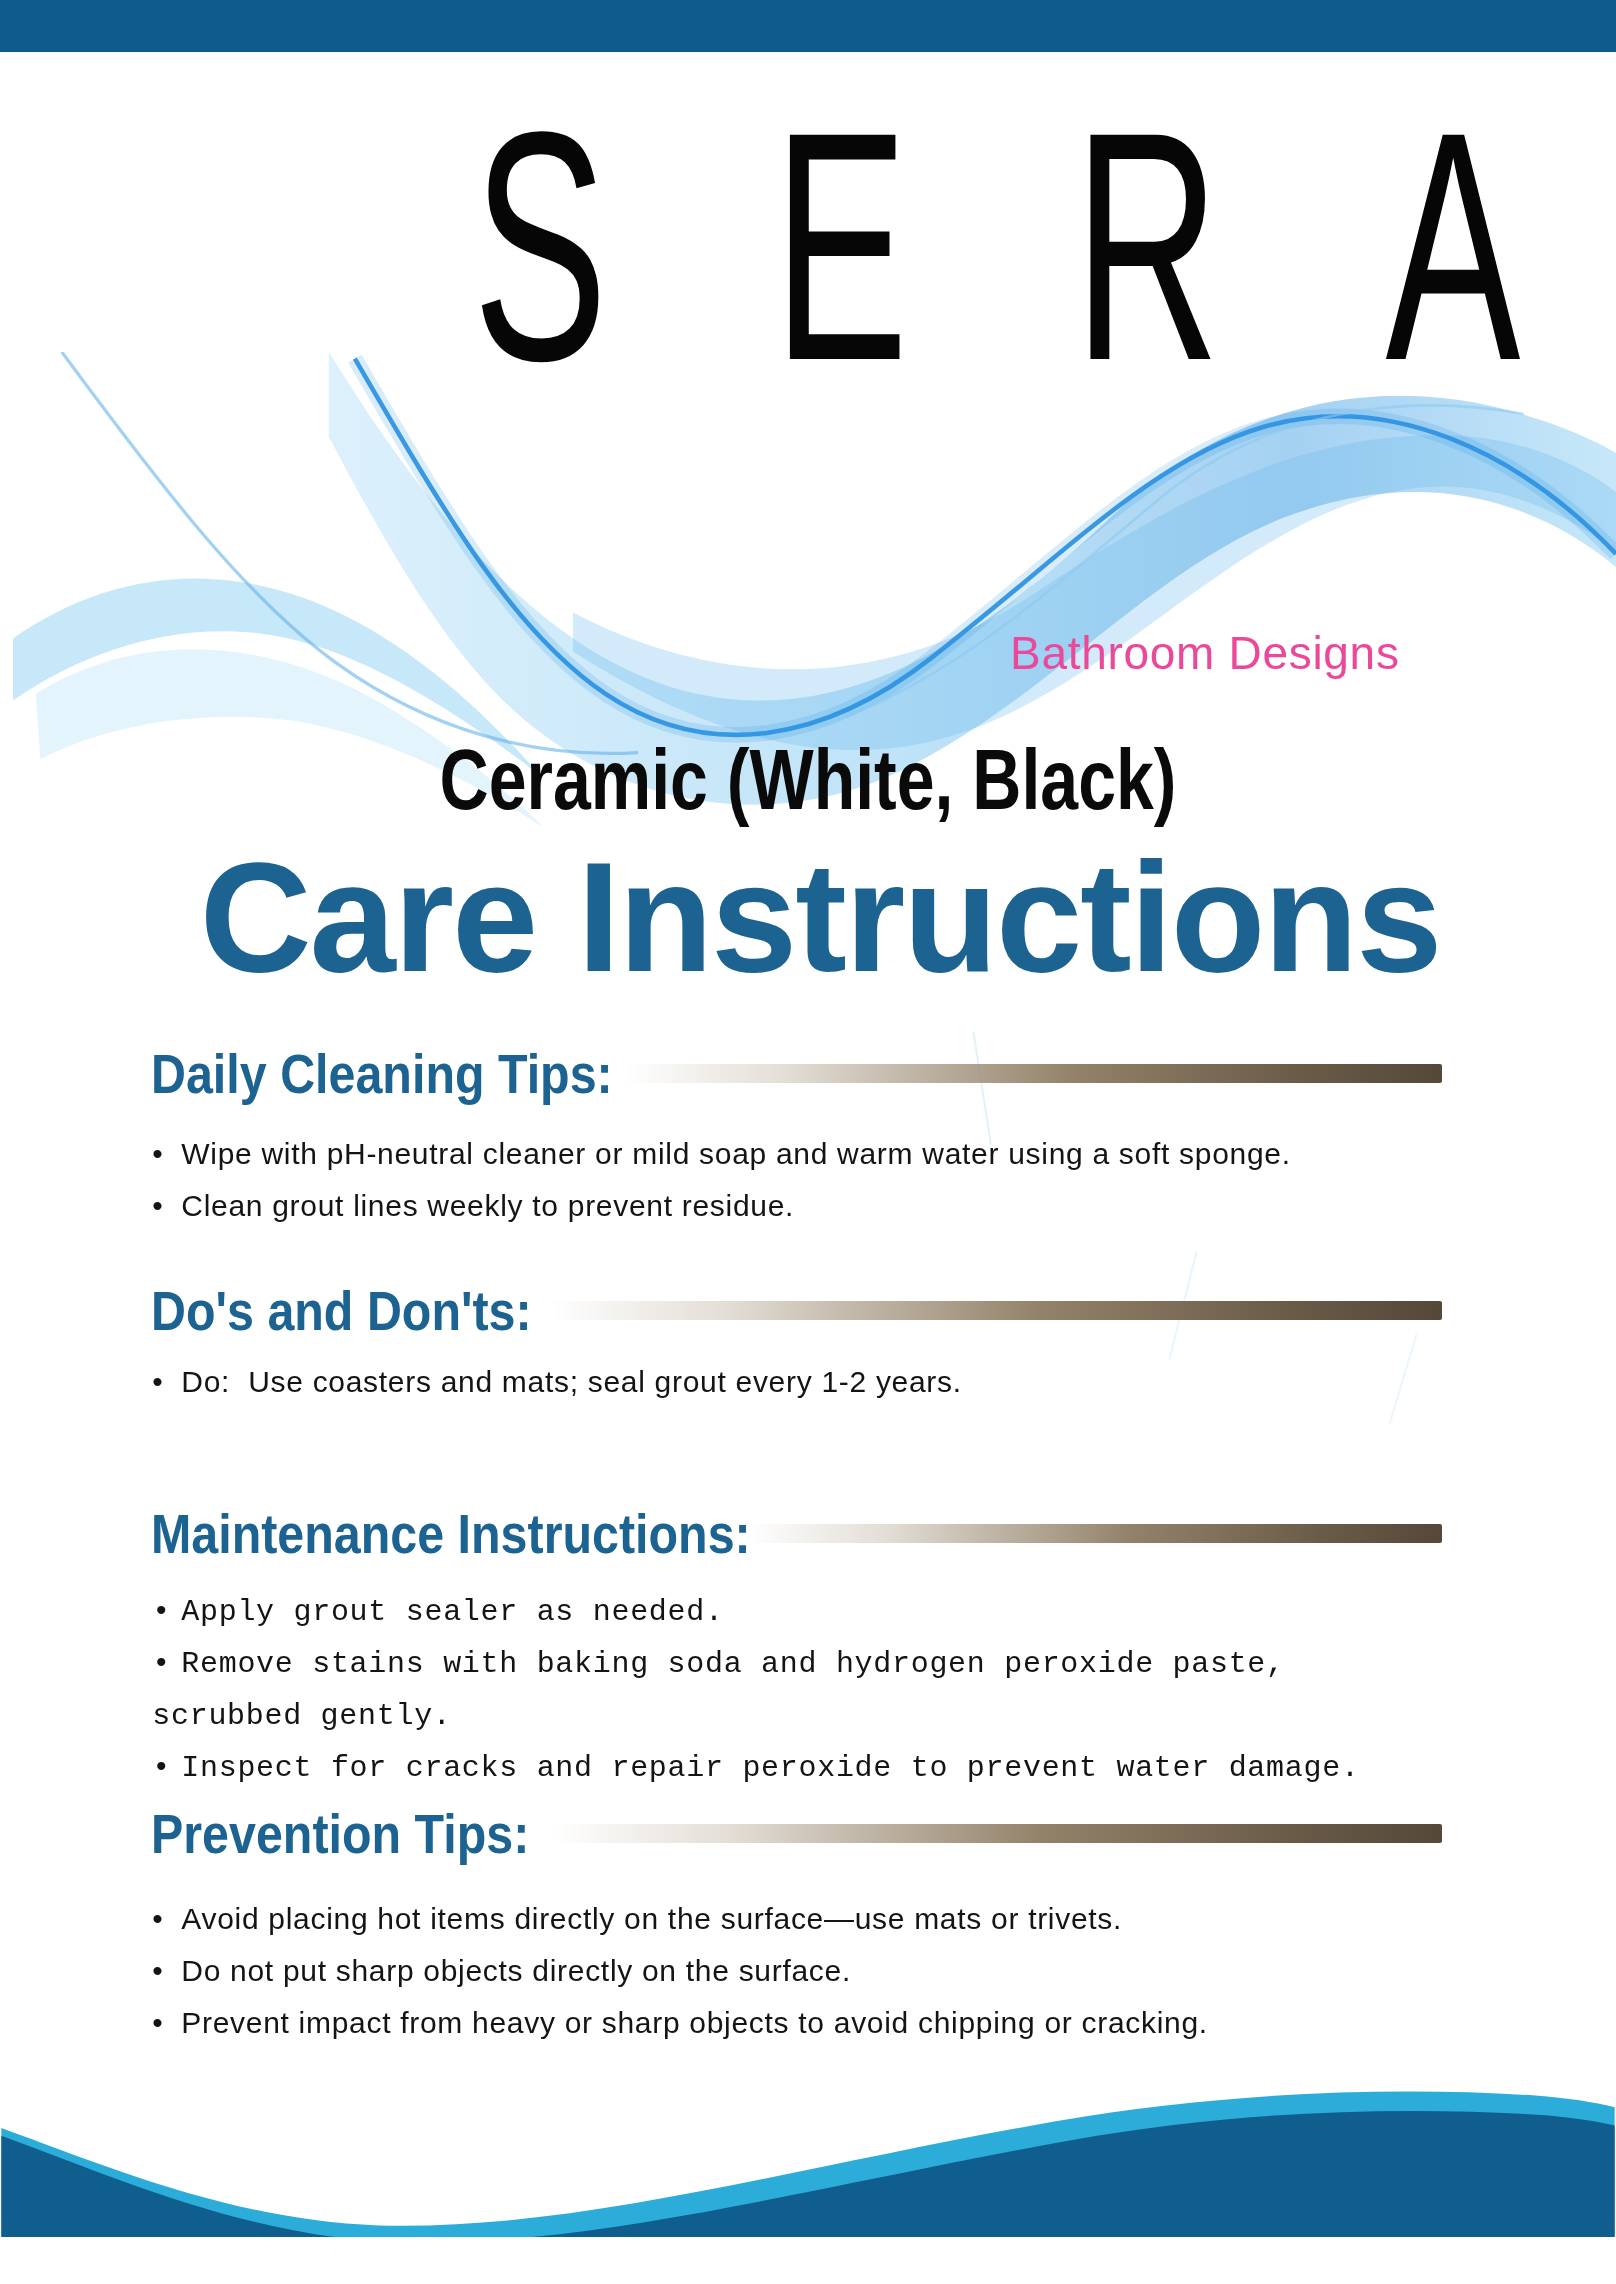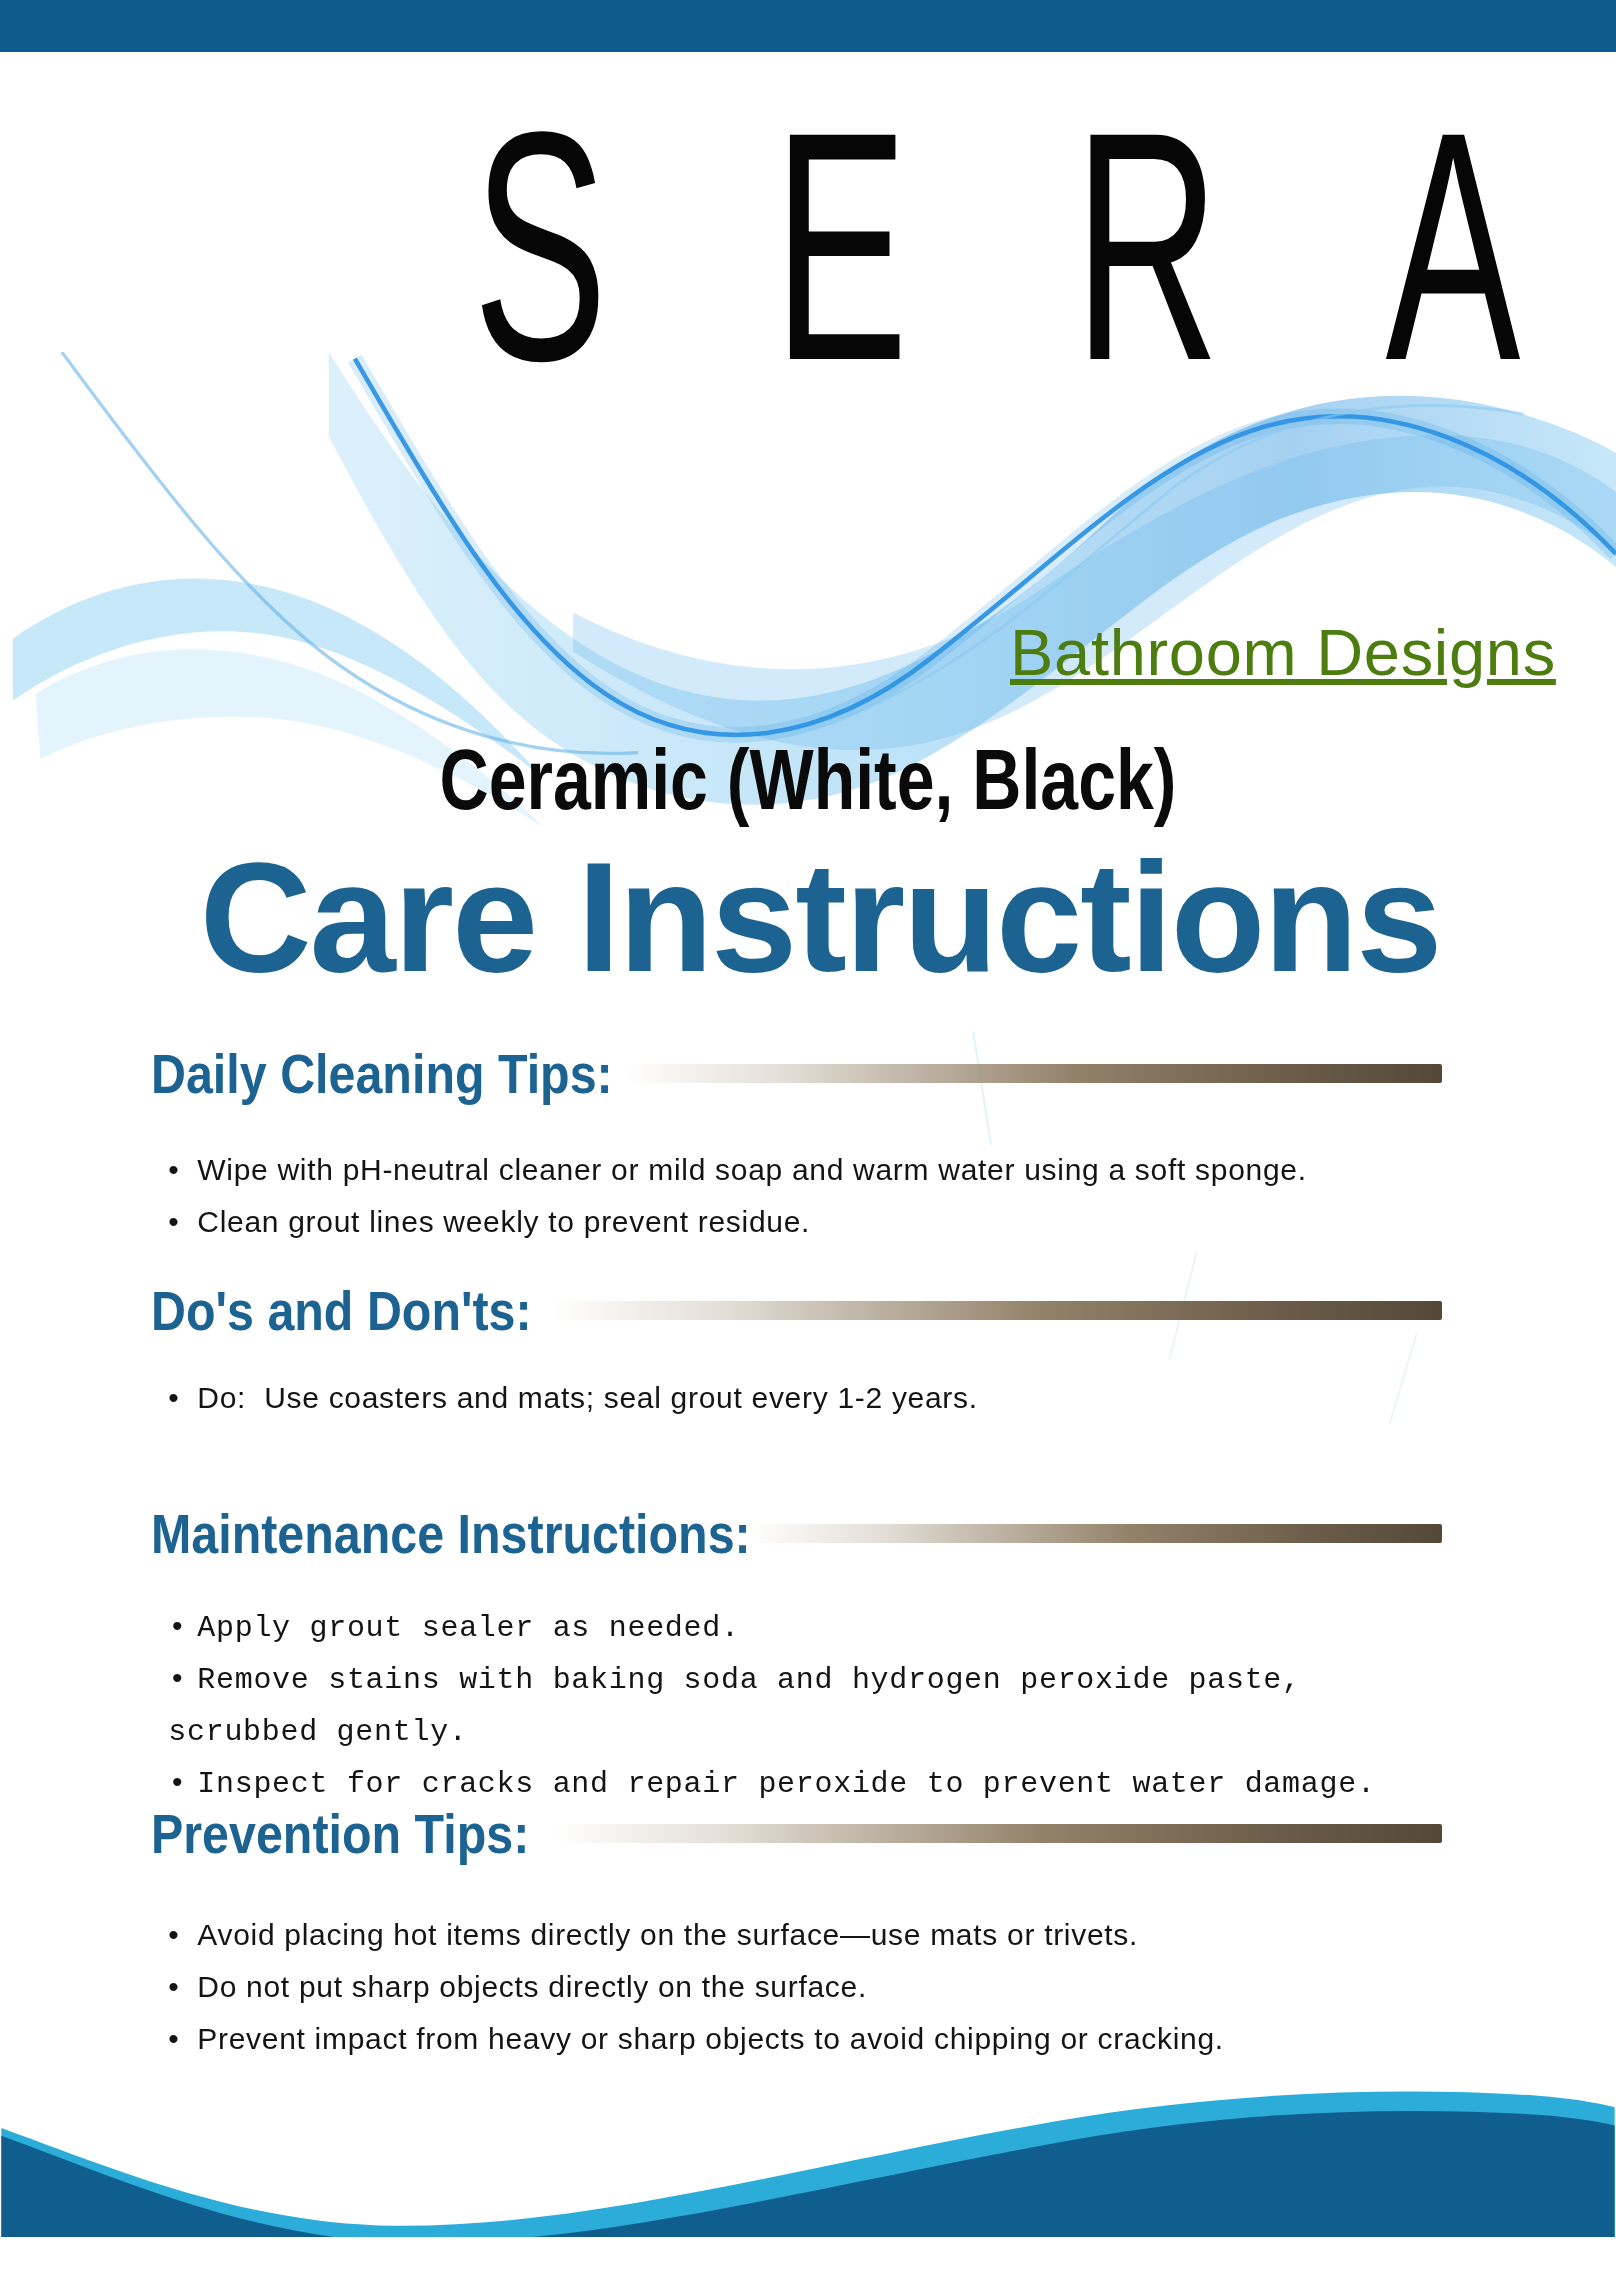--- a/index.html
+++ b/index.html
@@ -12,22 +12,22 @@
   
   .brand{
     position:absolute;left:0;top:83px;width:100%;margin:0;text-align:center;
     font-size:326px;line-height:326px;font-weight:100;color:#060606;
     letter-spacing:0.82em;padding-left:0.82em;box-sizing:border-box;
     transform:scaleX(0.62);transform-origin:center top;white-space:nowrap;z-index:3;
   }
   .hero-wave{position:absolute;left:0;top:352px;width:1616px;height:495px;z-index:1;pointer-events:none;}
   .streaks{position:absolute;left:0;top:0;width:1616px;height:2284px;z-index:0;pointer-events:none;}
   .brand-sub{
-    position:absolute;left:1010px;top:617px;font-size:65px;line-height:72px;
-    color:#4d7c0f;letter-spacing:0.7px;z-index:4;white-space:nowrap;text-decoration:underline;
+    position:absolute;left:1010px;top:617px;font-size:46px;line-height:72px;
+    color:#ec4899;letter-spacing:0.7px;z-index:4;white-space:nowrap;
   }
   .product{
     position:absolute;left:0;top:731px;width:100%;text-align:center;margin:0;
     font-size:85px;line-height:98px;font-weight:700;color:#0a0a0a;
     transform:scaleX(0.80);transform-origin:center top;white-space:nowrap;z-index:4;
   }
   .title{
     position:absolute;left:0;top:824px;width:100%;text-align:center;margin:12px;
     font-size:155px;line-height:163px;font-weight:700;color:#1c6392;
     letter-spacing:-2px;white-space:nowrap;z-index:4;
@@ -42,21 +42,21 @@
   }
   .rule{
     position:absolute;top:21.5px;right:0;height:19px;z-index:1;border-radius:2px;
     background:linear-gradient(90deg, rgba(255,255,255,0) 0%, rgba(203,193,178,0.55) 20%,
                #93826a 55%, #6b5c49 82%, #554839 100%);
   }
   .section-1 .rule{left:474px;}
   .section-2 .rule{left:399px;}
   .section-3 .rule{left:598px;}
   .section-4 .rule{left:404px;}
-  .bullets{position:absolute;left:1.3px;margin:16px;padding:0;list-style:none;width:100%;}
+  .bullets{position:absolute;left:1.3px;margin:0;padding:0;list-style:none;width:100%;}
   .section-1 .bullets{top:86px;} .section-2 .bullets{top:77px;}
   .section-3 .bullets{top:84px;font-family:Liberation Mono, monospace;} .section-4 .bullets{top:91px;}
   .bullets li{
     font-size:30px;line-height:52px;color:#141414;letter-spacing:0.7px;white-space:nowrap;
   }
   .bullets .dot{display:inline-block;width:29px;}
   .bullets .txt{white-space:pre-wrap;}
   .bottom-wave{position:absolute;left:0;top:2063px;width:1616px;height:221px;z-index:2;pointer-events:none;}
 </style>
 </head>

